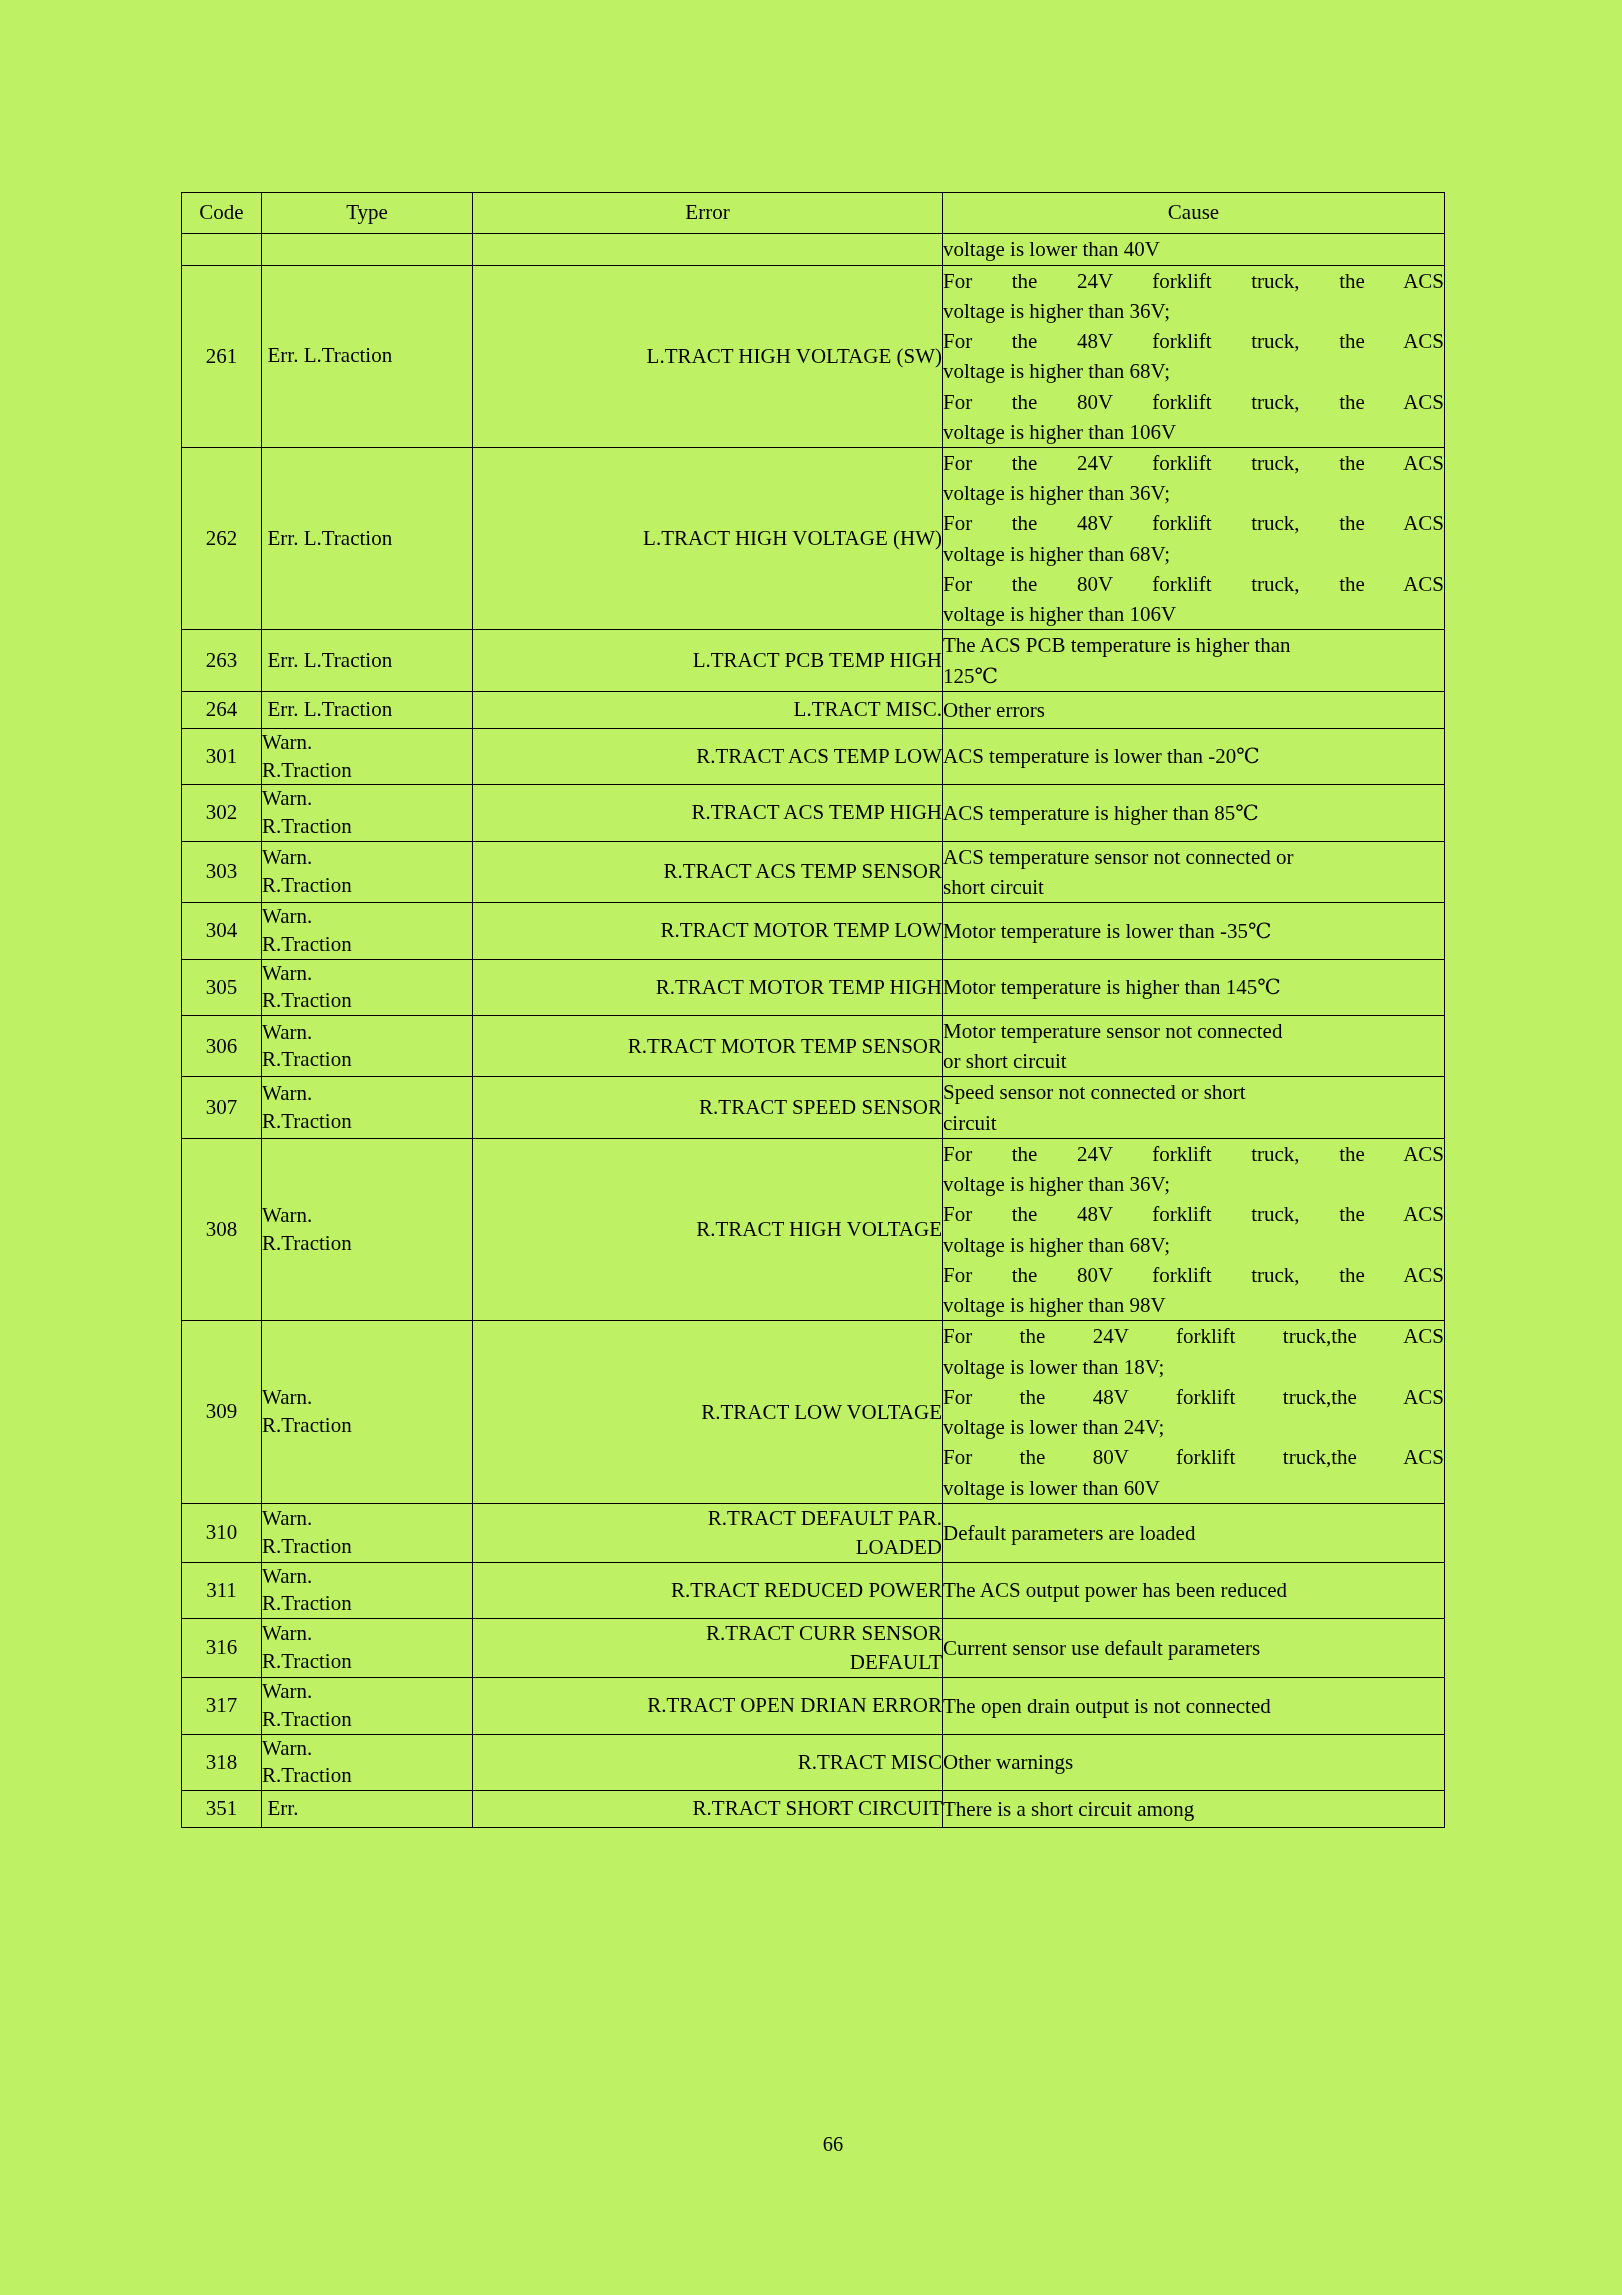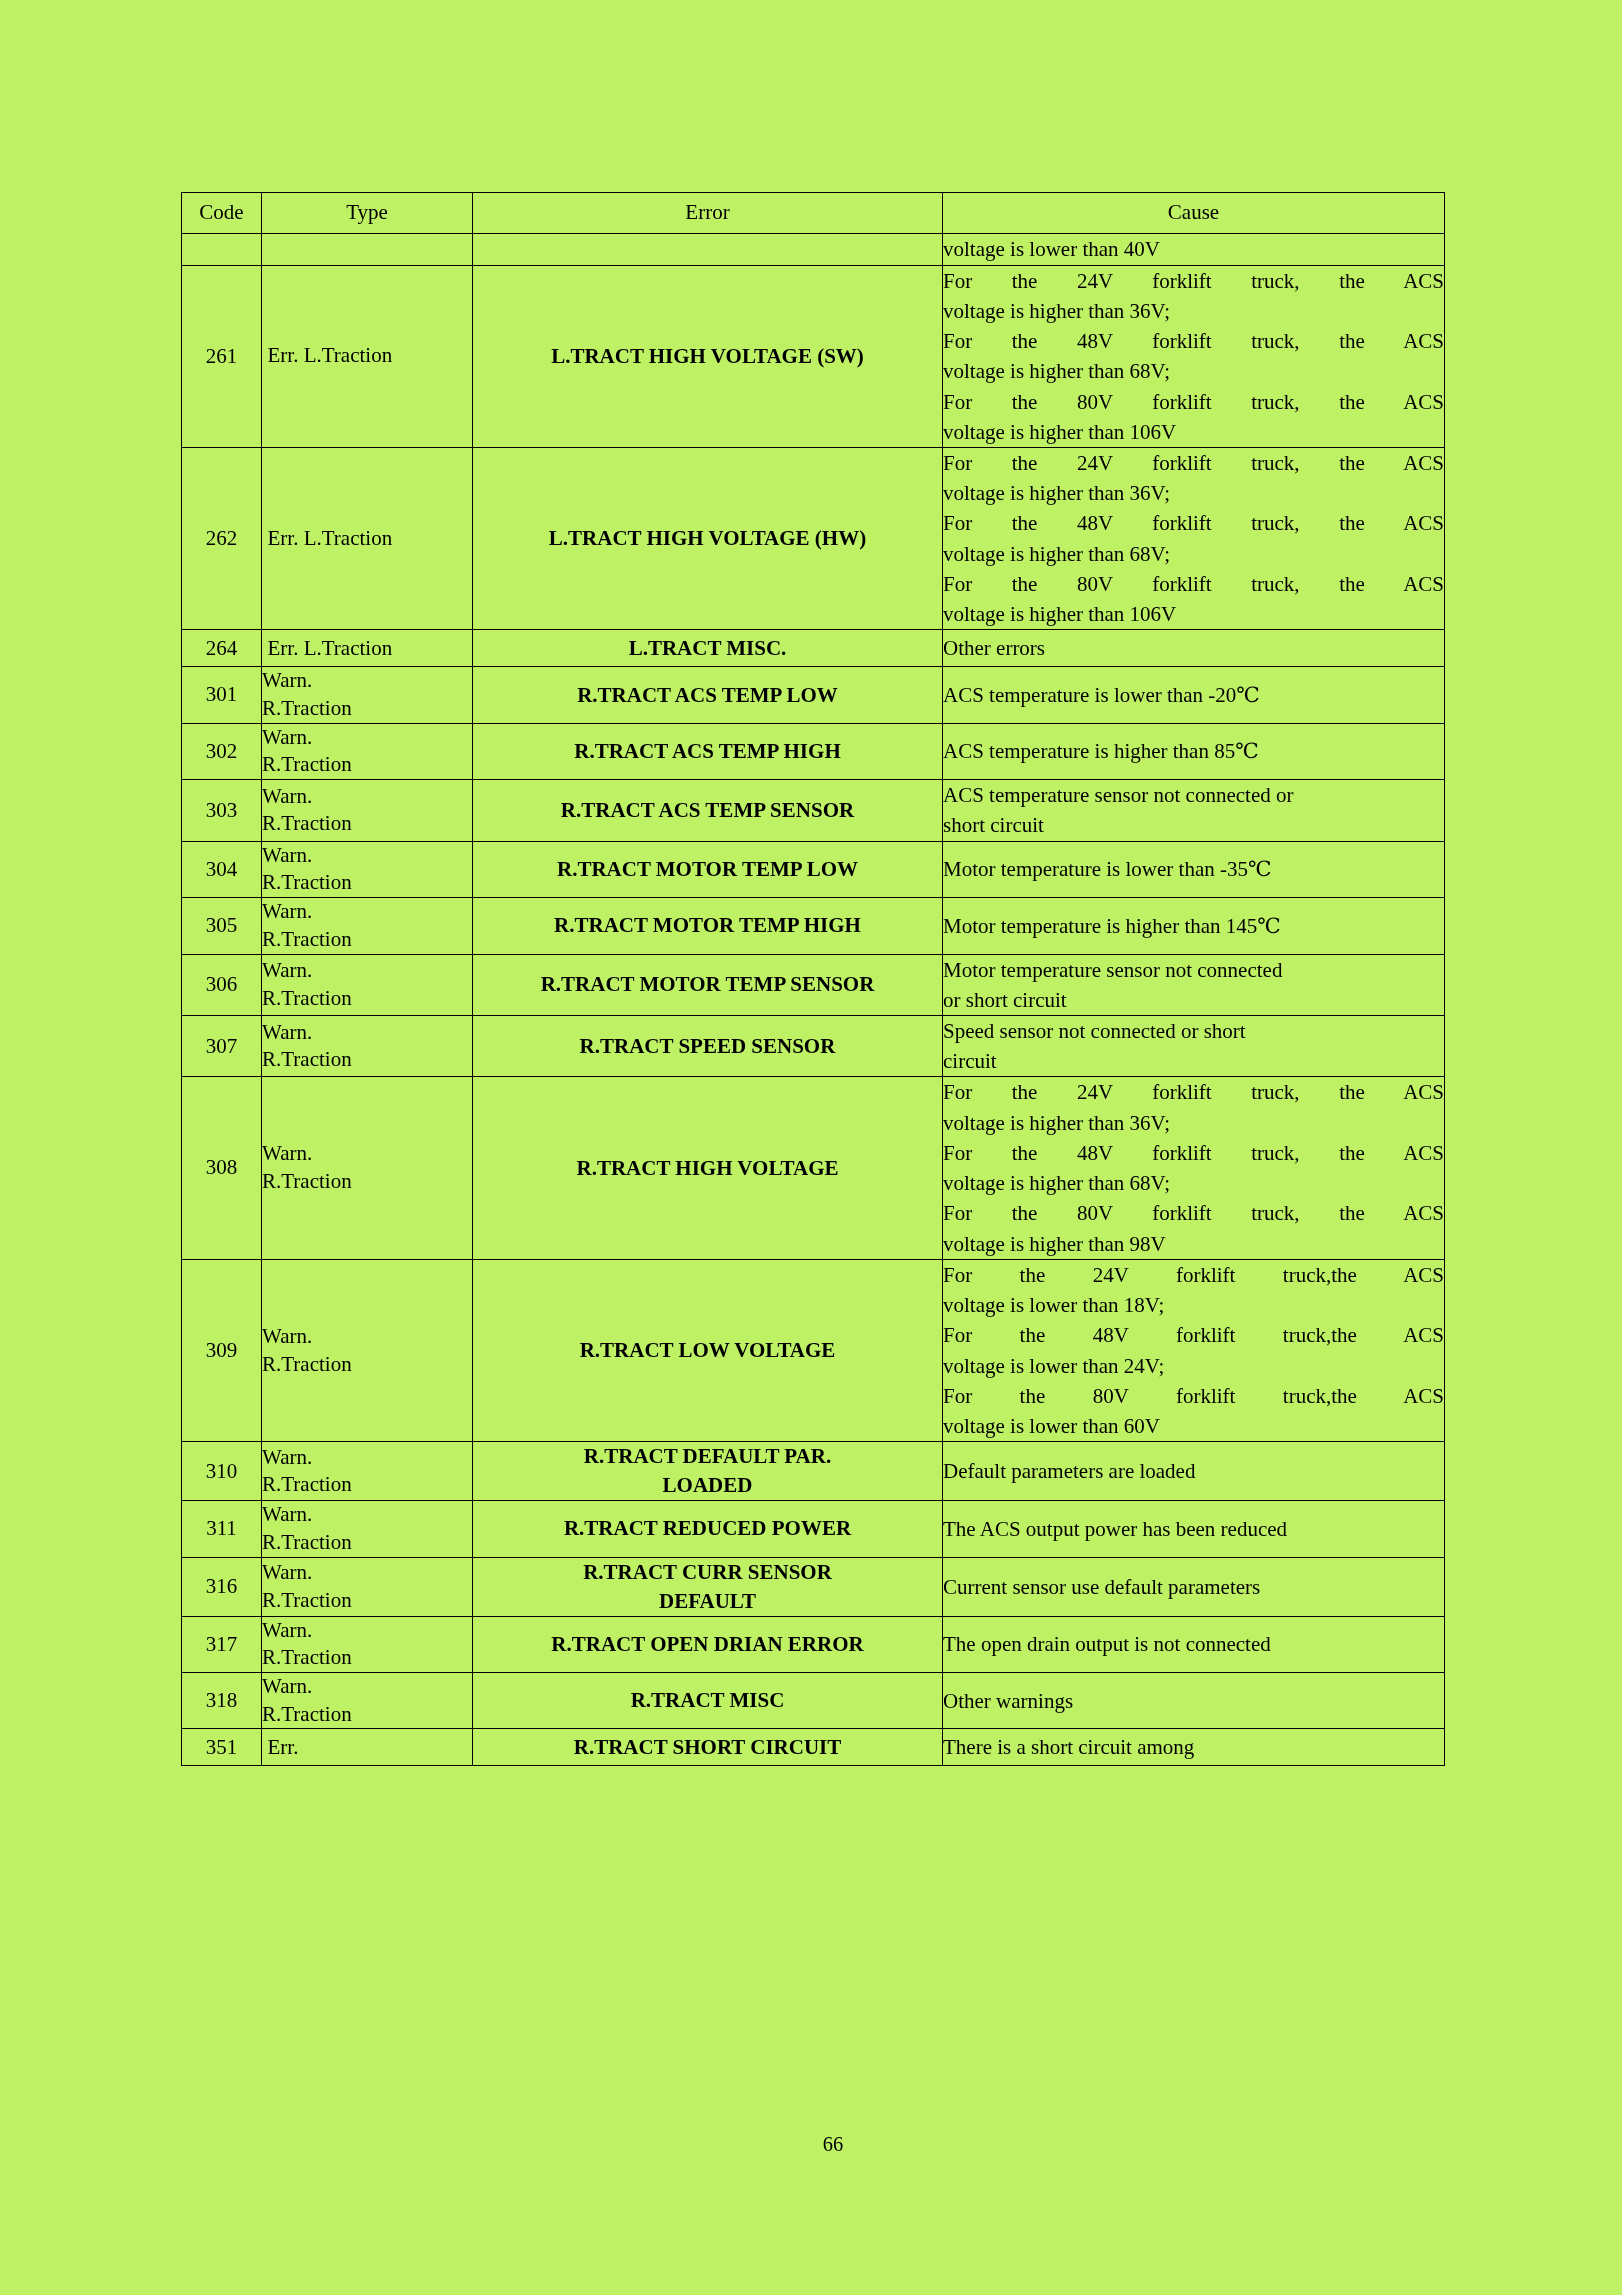--- a/index.html
+++ b/index.html
@@ -75,23 +75,22 @@
     padding: 4.1px 5.5px;
   }
   td.type .tline {
     display: block;
     text-align: left;
     line-height: 1.32;
   }
 
   
   td.error {
-    text-align: center;
+    text-align: right;
     padding: 5.5px 9.5px;
-    font-weight: bold;
   }
   td.error .eline {
     display: block;
     line-height: 1.38;
   }
 
   
   td.cause {
     text-align: left;
     padding: 5.5px 8.2px 5.5px 9.5px;
@@ -174,20 +173,33 @@
             <td class="cause">
               <span class="cline just">For the 24V forklift truck, the ACS</span>
               <span class="cline">voltage is higher than 36V;</span>
               <span class="cline just">For the 48V forklift truck, the ACS</span>
               <span class="cline">voltage is higher than 68V;</span>
               <span class="cline just">For the 80V forklift truck, the ACS</span>
               <span class="cline">voltage is higher than 106V</span>
             </td>
           </tr>
           <tr>
+            <td class="code">263</td>
+            <td class="type one-line">
+              <span class="tline">Err. L.Traction</span>
+            </td>
+            <td class="error">
+              <span class="eline">L.TRACT PCB TEMP HIGH</span>
+            </td>
+            <td class="cause">
+              <span class="cline">The ACS PCB temperature is higher than</span>
+              <span class="cline">125℃</span>
+            </td>
+          </tr>
+          <tr>
             <td class="code">264</td>
             <td class="type one-line">
               <span class="tline">Err. L.Traction</span>
             </td>
             <td class="error">
               <span class="eline">L.TRACT MISC.</span>
             </td>
             <td class="cause">
               <span class="cline">Other errors</span>
             </td>

